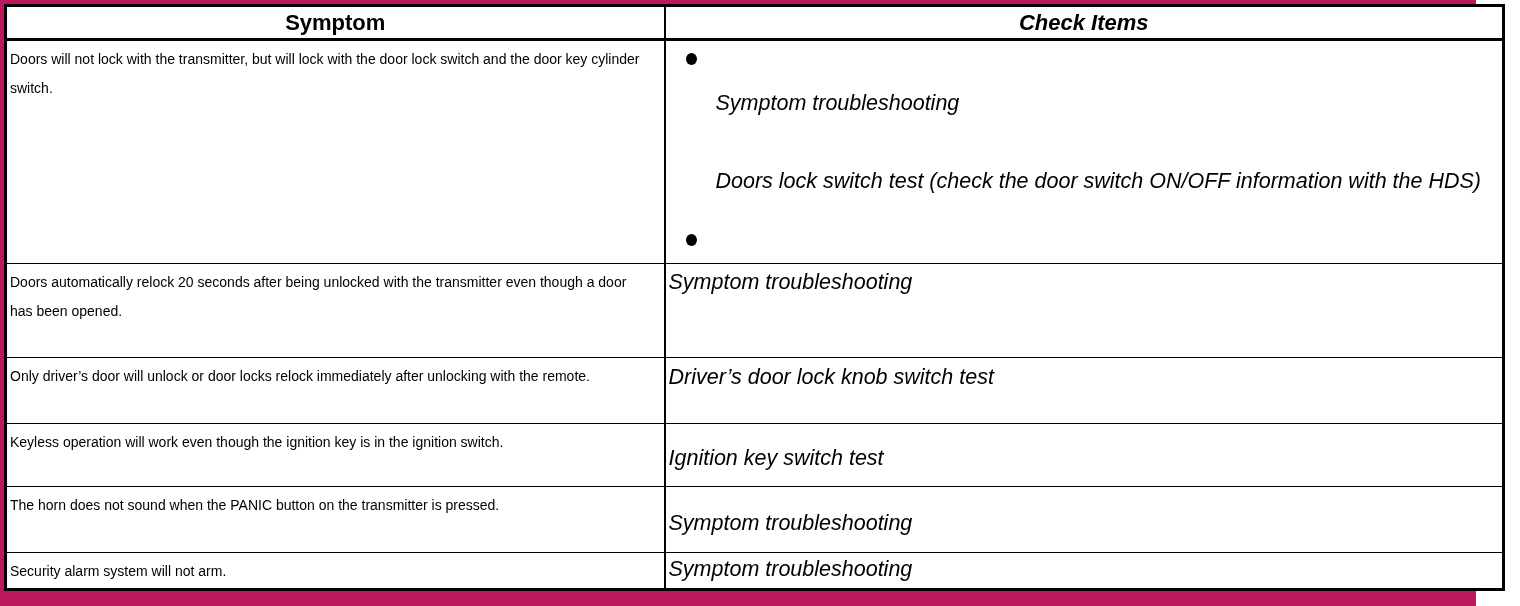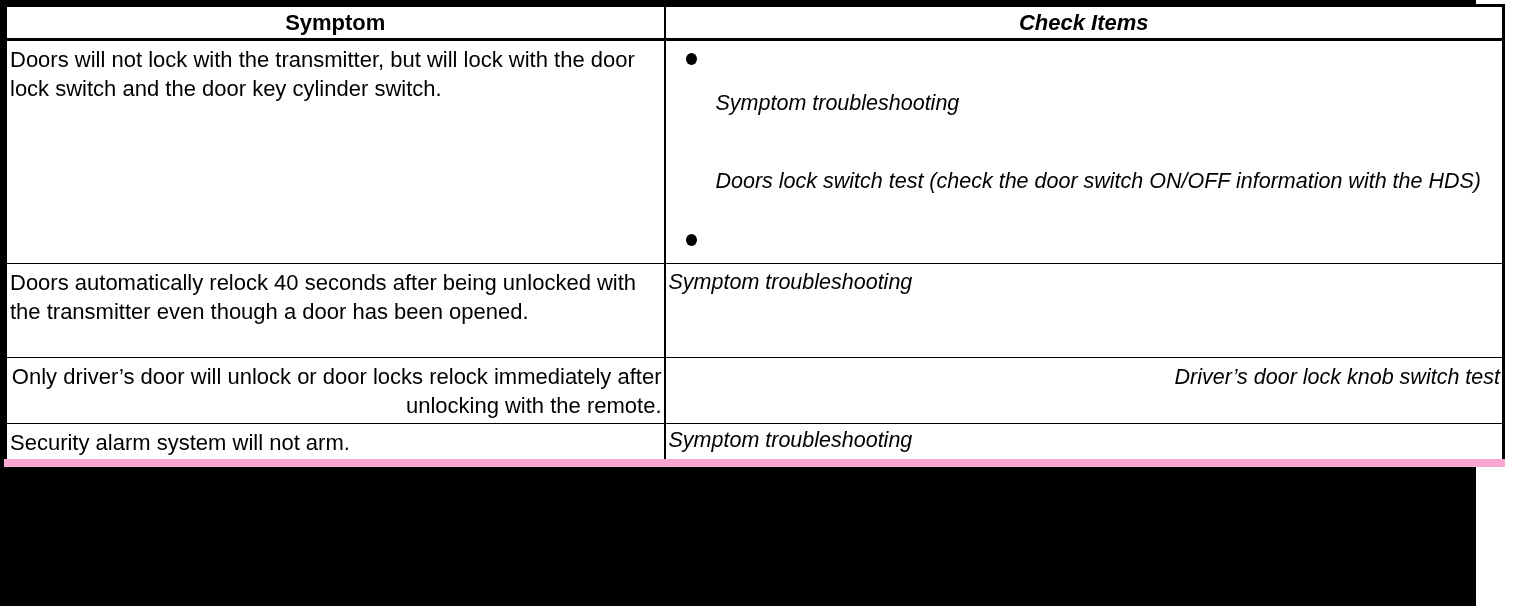--- a/index.html
+++ b/index.html
@@ -12,21 +12,21 @@
     height: 606px;
     font-family: "Liberation Sans", sans-serif;
     color: #000000;
     overflow: hidden;
   }
 
   .page {
     position: relative;
     width: 1476px;
     height: 606px;
-    background: #000000;
+    background: #be185d;
   }
 
   
   .sym-table {
     position: absolute;
     left: 4px;
     top: 4px;
     width: 1501px;
     border-collapse: collapse;
     table-layout: fixed;
@@ -61,43 +61,43 @@
     font-size: 22px;
     font-weight: bold;
     letter-spacing: 0px;
     line-height: 26px;
     display: block;
   }
 
   
   .cell-text {
     display: block;
-    font-size: 22px;
+    font-size: 14px;
     line-height: 29px;
-    padding: 4px 2px 2px 3px;
+    padding: 4px 18px 2px 3px;
     white-space: pre-line;
   }
 
   
   .col-div {
     border-left: 2px solid #000000 !important;
     font-style: italic;
   }
 
   
   .r1 td { height: 222px; }
   .r2 td { height: 93px; }
-  .r3 td { height: 65px; text-align: right; }
+  .r3 td { height: 65px; }
   .r4 td { height: 62px; }
   .r5 td { height: 65px; }
   .r6 td { height: 33px; }
 
   
   .r6 td {
-    border-bottom: 8px solid #f9a8d4;
+    border-bottom: 1px solid #f9a8d4;
   }
 
   
   .bullet-list {
     display: block;
     padding: 0;
     margin: 0;
     list-style: none;
   }
   .bullet-item {
@@ -177,37 +177,53 @@
             <div class="bullet-item second">
               <span class="bullet-dot"></span>
               <span class="bullet-text">Doors lock switch test (check the door switch ON/OFF information with the HDS)</span>
             </div>
           </div>
         </td>
       </tr>
 
       <tr class="r2">
         <td>
-          <span class="cell-text">Doors automatically relock 40 seconds after being unlocked with the transmitter even though a door has been opened.</span>
+          <span class="cell-text">Doors automatically relock 20 seconds after being unlocked with the transmitter even though a door has been opened.</span>
         </td>
         <td class="col-div">
           <span class="cell-mid pad-r2">Symptom troubleshooting</span>
         </td>
       </tr>
 
       <tr class="r3">
         <td>
           <span class="cell-text">Only driver’s door will unlock or door locks relock immediately after unlocking with the remote.</span>
         </td>
         <td class="col-div">
           <span class="cell-mid pad-r3">Driver’s door lock knob switch test</span>
         </td>
       </tr>
 
-
+      <tr class="r4">
+        <td>
+          <span class="cell-text">Keyless operation will work even though the ignition key is in the ignition switch.</span>
+        </td>
+        <td class="col-div">
+          <span class="cell-mid pad-r4">Ignition key switch test</span>
+        </td>
+      </tr>
+
+      <tr class="r5">
+        <td>
+          <span class="cell-text">The horn does not sound when the PANIC button on the transmitter is pressed.</span>
+        </td>
+        <td class="col-div">
+          <span class="cell-mid pad-r5">Symptom troubleshooting</span>
+        </td>
+      </tr>
 
       <tr class="r6">
         <td>
           <span class="cell-text">Security alarm system will not arm.</span>
         </td>
         <td class="col-div">
           <span class="cell-mid pad-r6">Symptom troubleshooting</span>
         </td>
       </tr>
 

